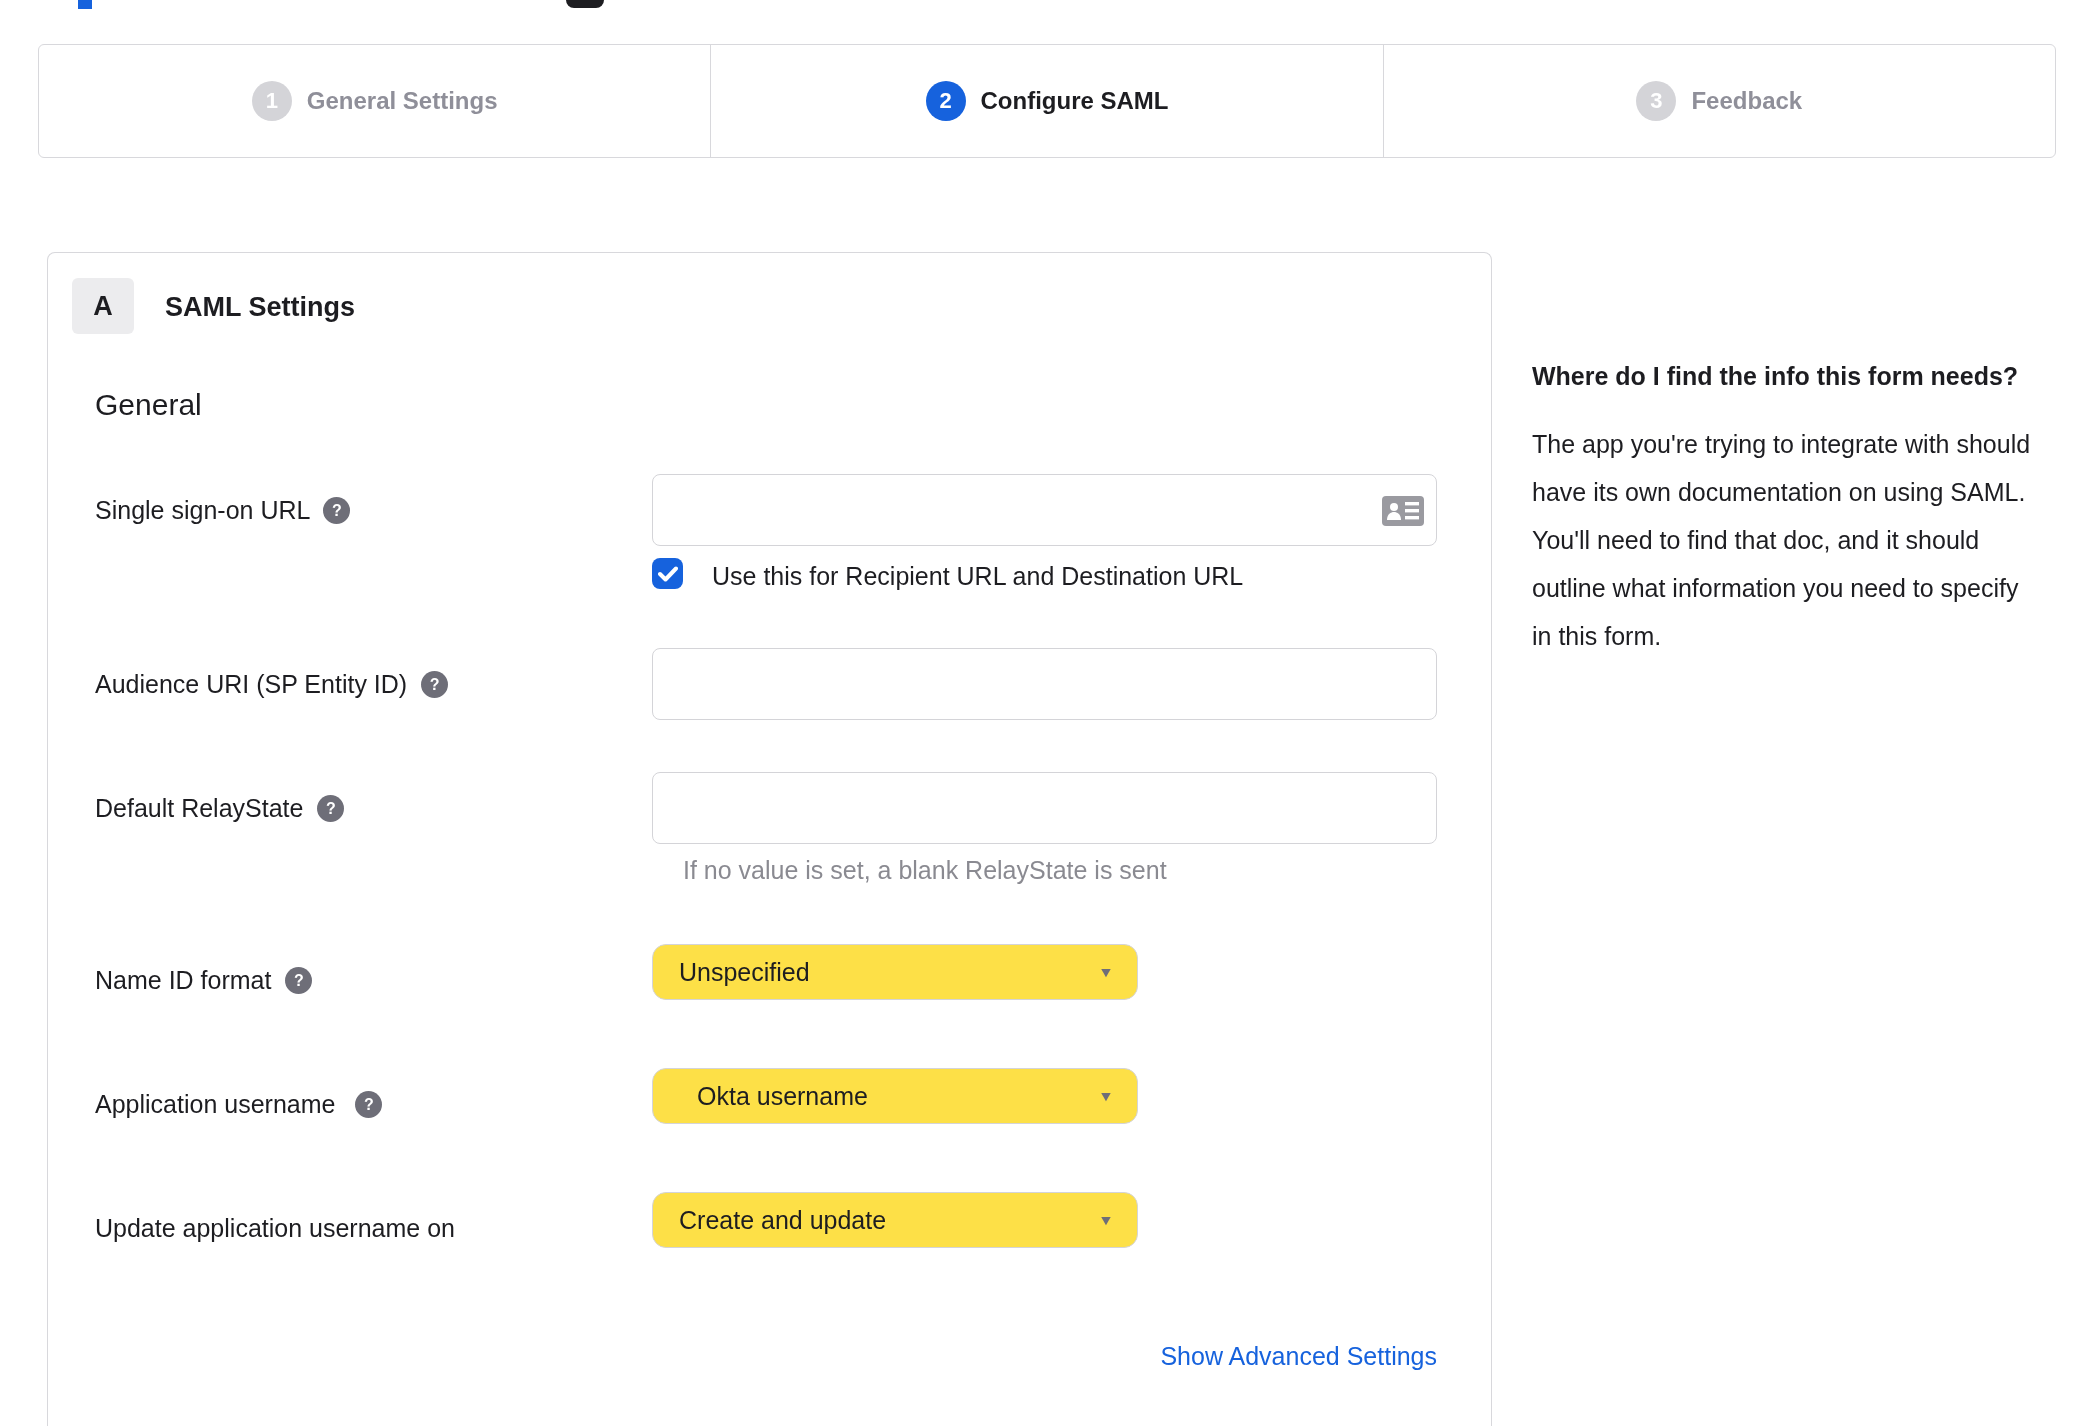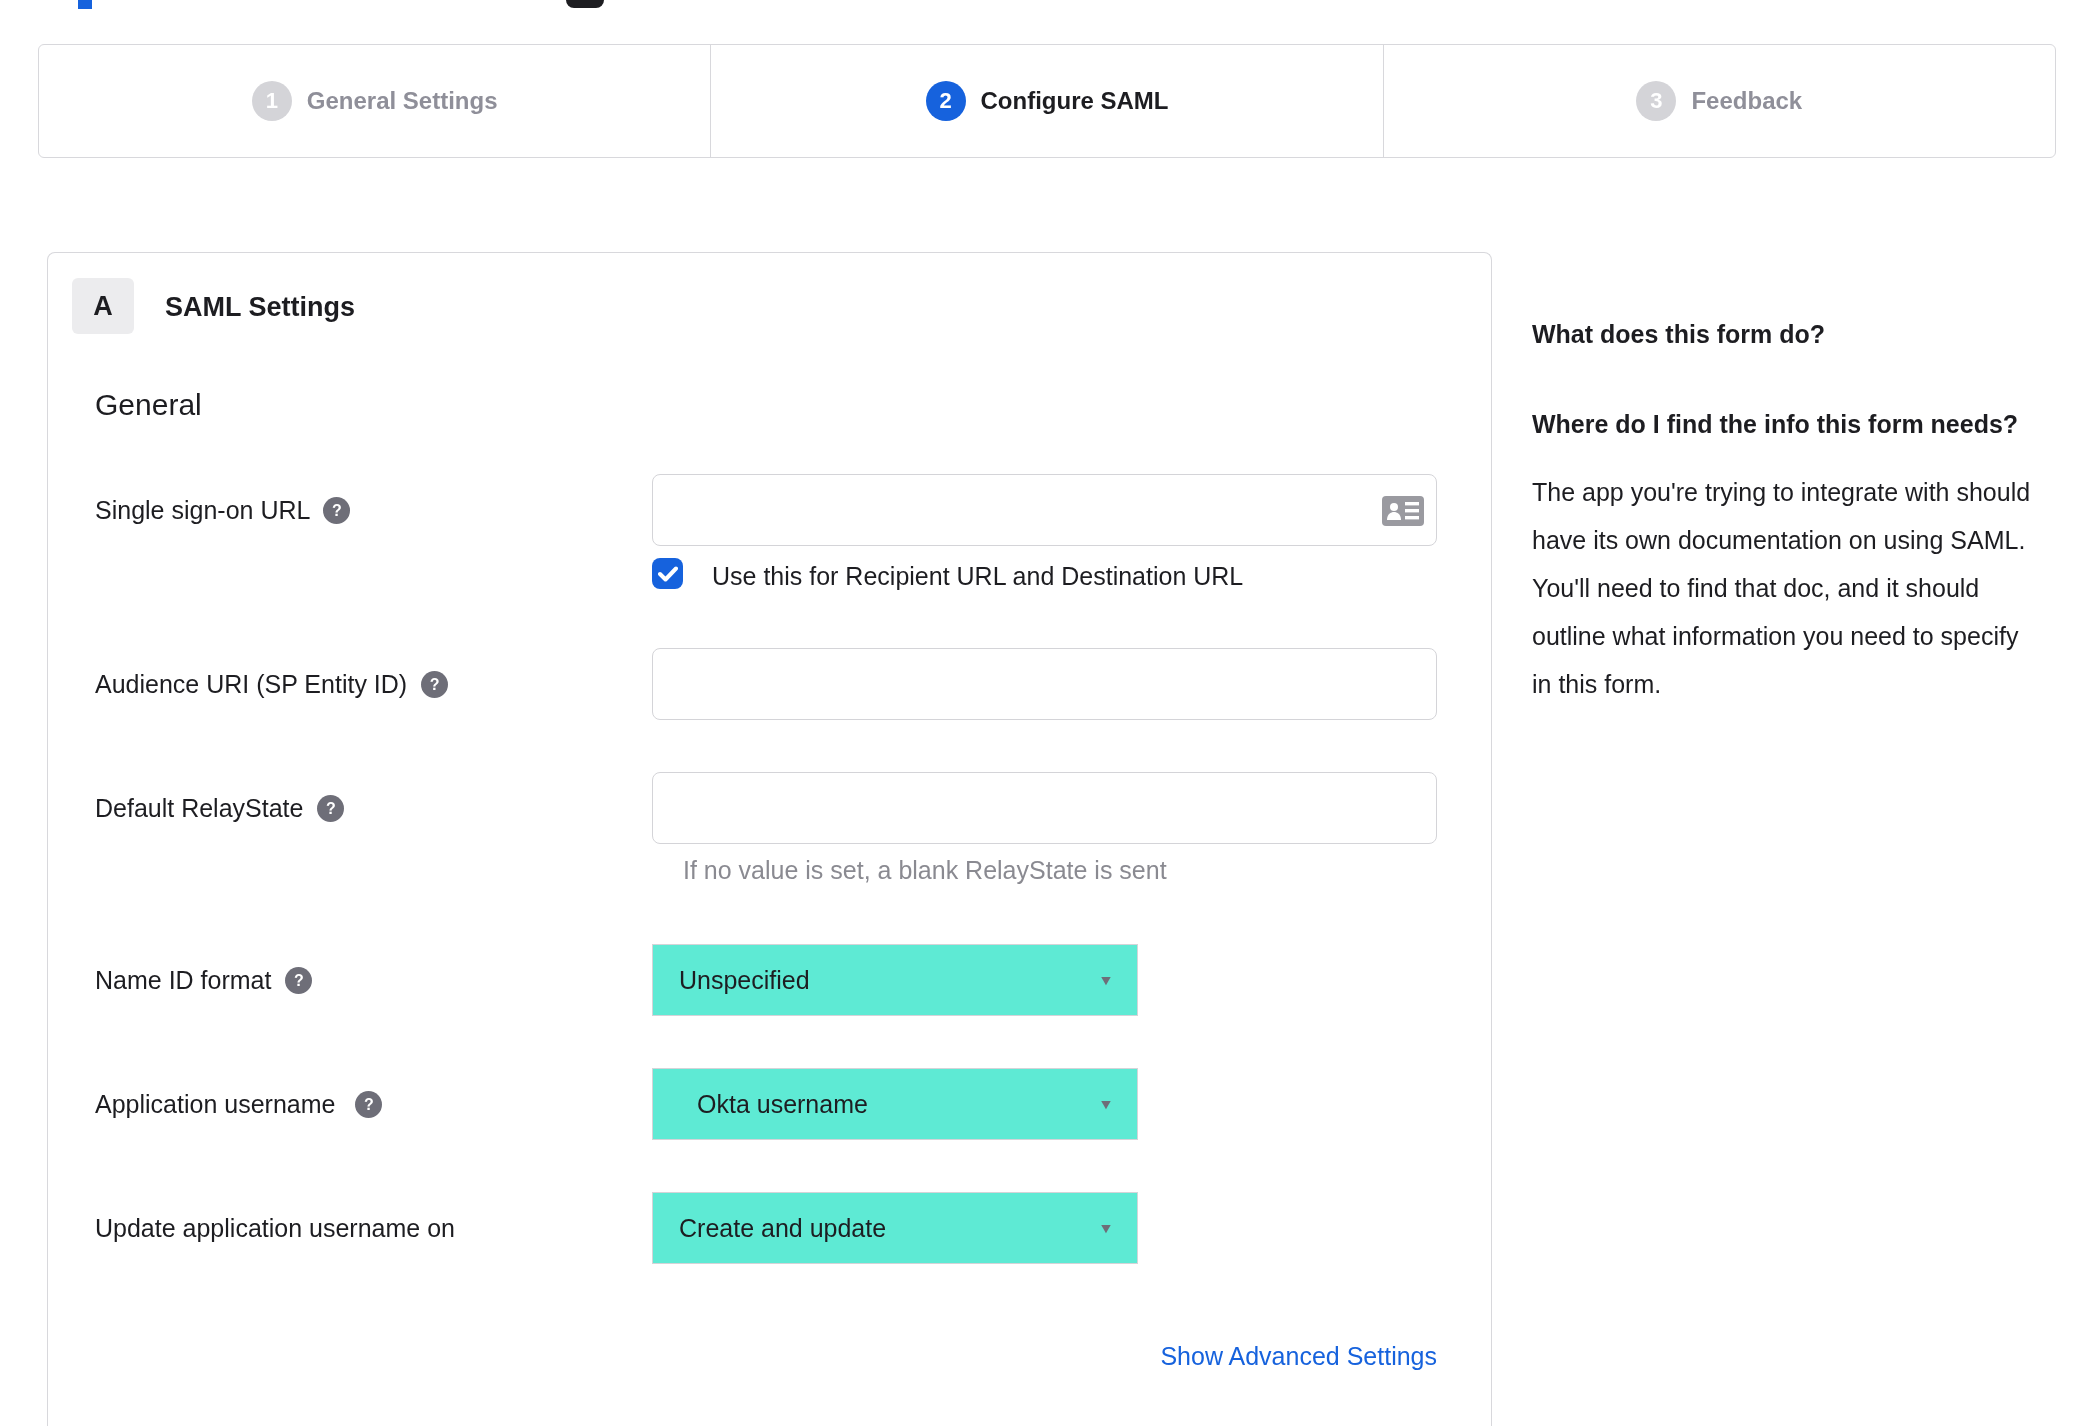--- a/index.html
+++ b/index.html
@@ -78,23 +78,23 @@
   .checkbox {
     width: 31px; height: 31px; border-radius: 8px;
     background: #1662dd;
     display: flex; align-items: center; justify-content: center;
   }
   .checkbox-label { font-size: 25px; }
 
   .helper-text { font-size: 25px; color: #8a8a91; margin-left: 31px; }
 
   .select-box {
-    width: 486px; height: 72px;
-    border: 1px solid #d4d4d8; border-radius: 0;
-    background: #5eead4;
+    width: 486px; height: 56px;
+    border: 1px solid #d4d4d8; border-radius: 14px;
+    background: #fde047;
     display: flex; align-items: center; justify-content: space-between;
     padding: 0 24px 0 26px;
     cursor: pointer;
   }
   .select-value { font-size: 25px; color: #1d1d21; }
   .select-caret { font-size: 14px; color: #6e6e78; transform: scaleX(1.15); }
 
   .advanced-link {
     font-size: 25px; font-weight: 500; color: #1662dd;
     text-decoration: none; cursor: pointer;
@@ -189,17 +189,16 @@
   <span>Update application username on</span>
 </div>
 <div class="abs select-box" style="left:652px; top:1192px;">
   <span class="select-value">Create and update</span>
   <span class="select-caret">▼</span>
 </div>
 
 <a class="abs advanced-link" style="right:655px; top:1342px;">Show Advanced Settings</a>
 
 <div class="abs sidebar">
-  <div class="sb-heading">What does this form do?</div>
   <div class="sb-gap"></div>
   <div class="sb-heading">Where do I find the info this form needs?</div>
   <div class="sb-body">The app you're trying to integrate with should have its own documentation on using SAML. You'll need to find that doc, and it should outline what information you need to specify in this form.</div>
 </div>
 
 </body></html>

